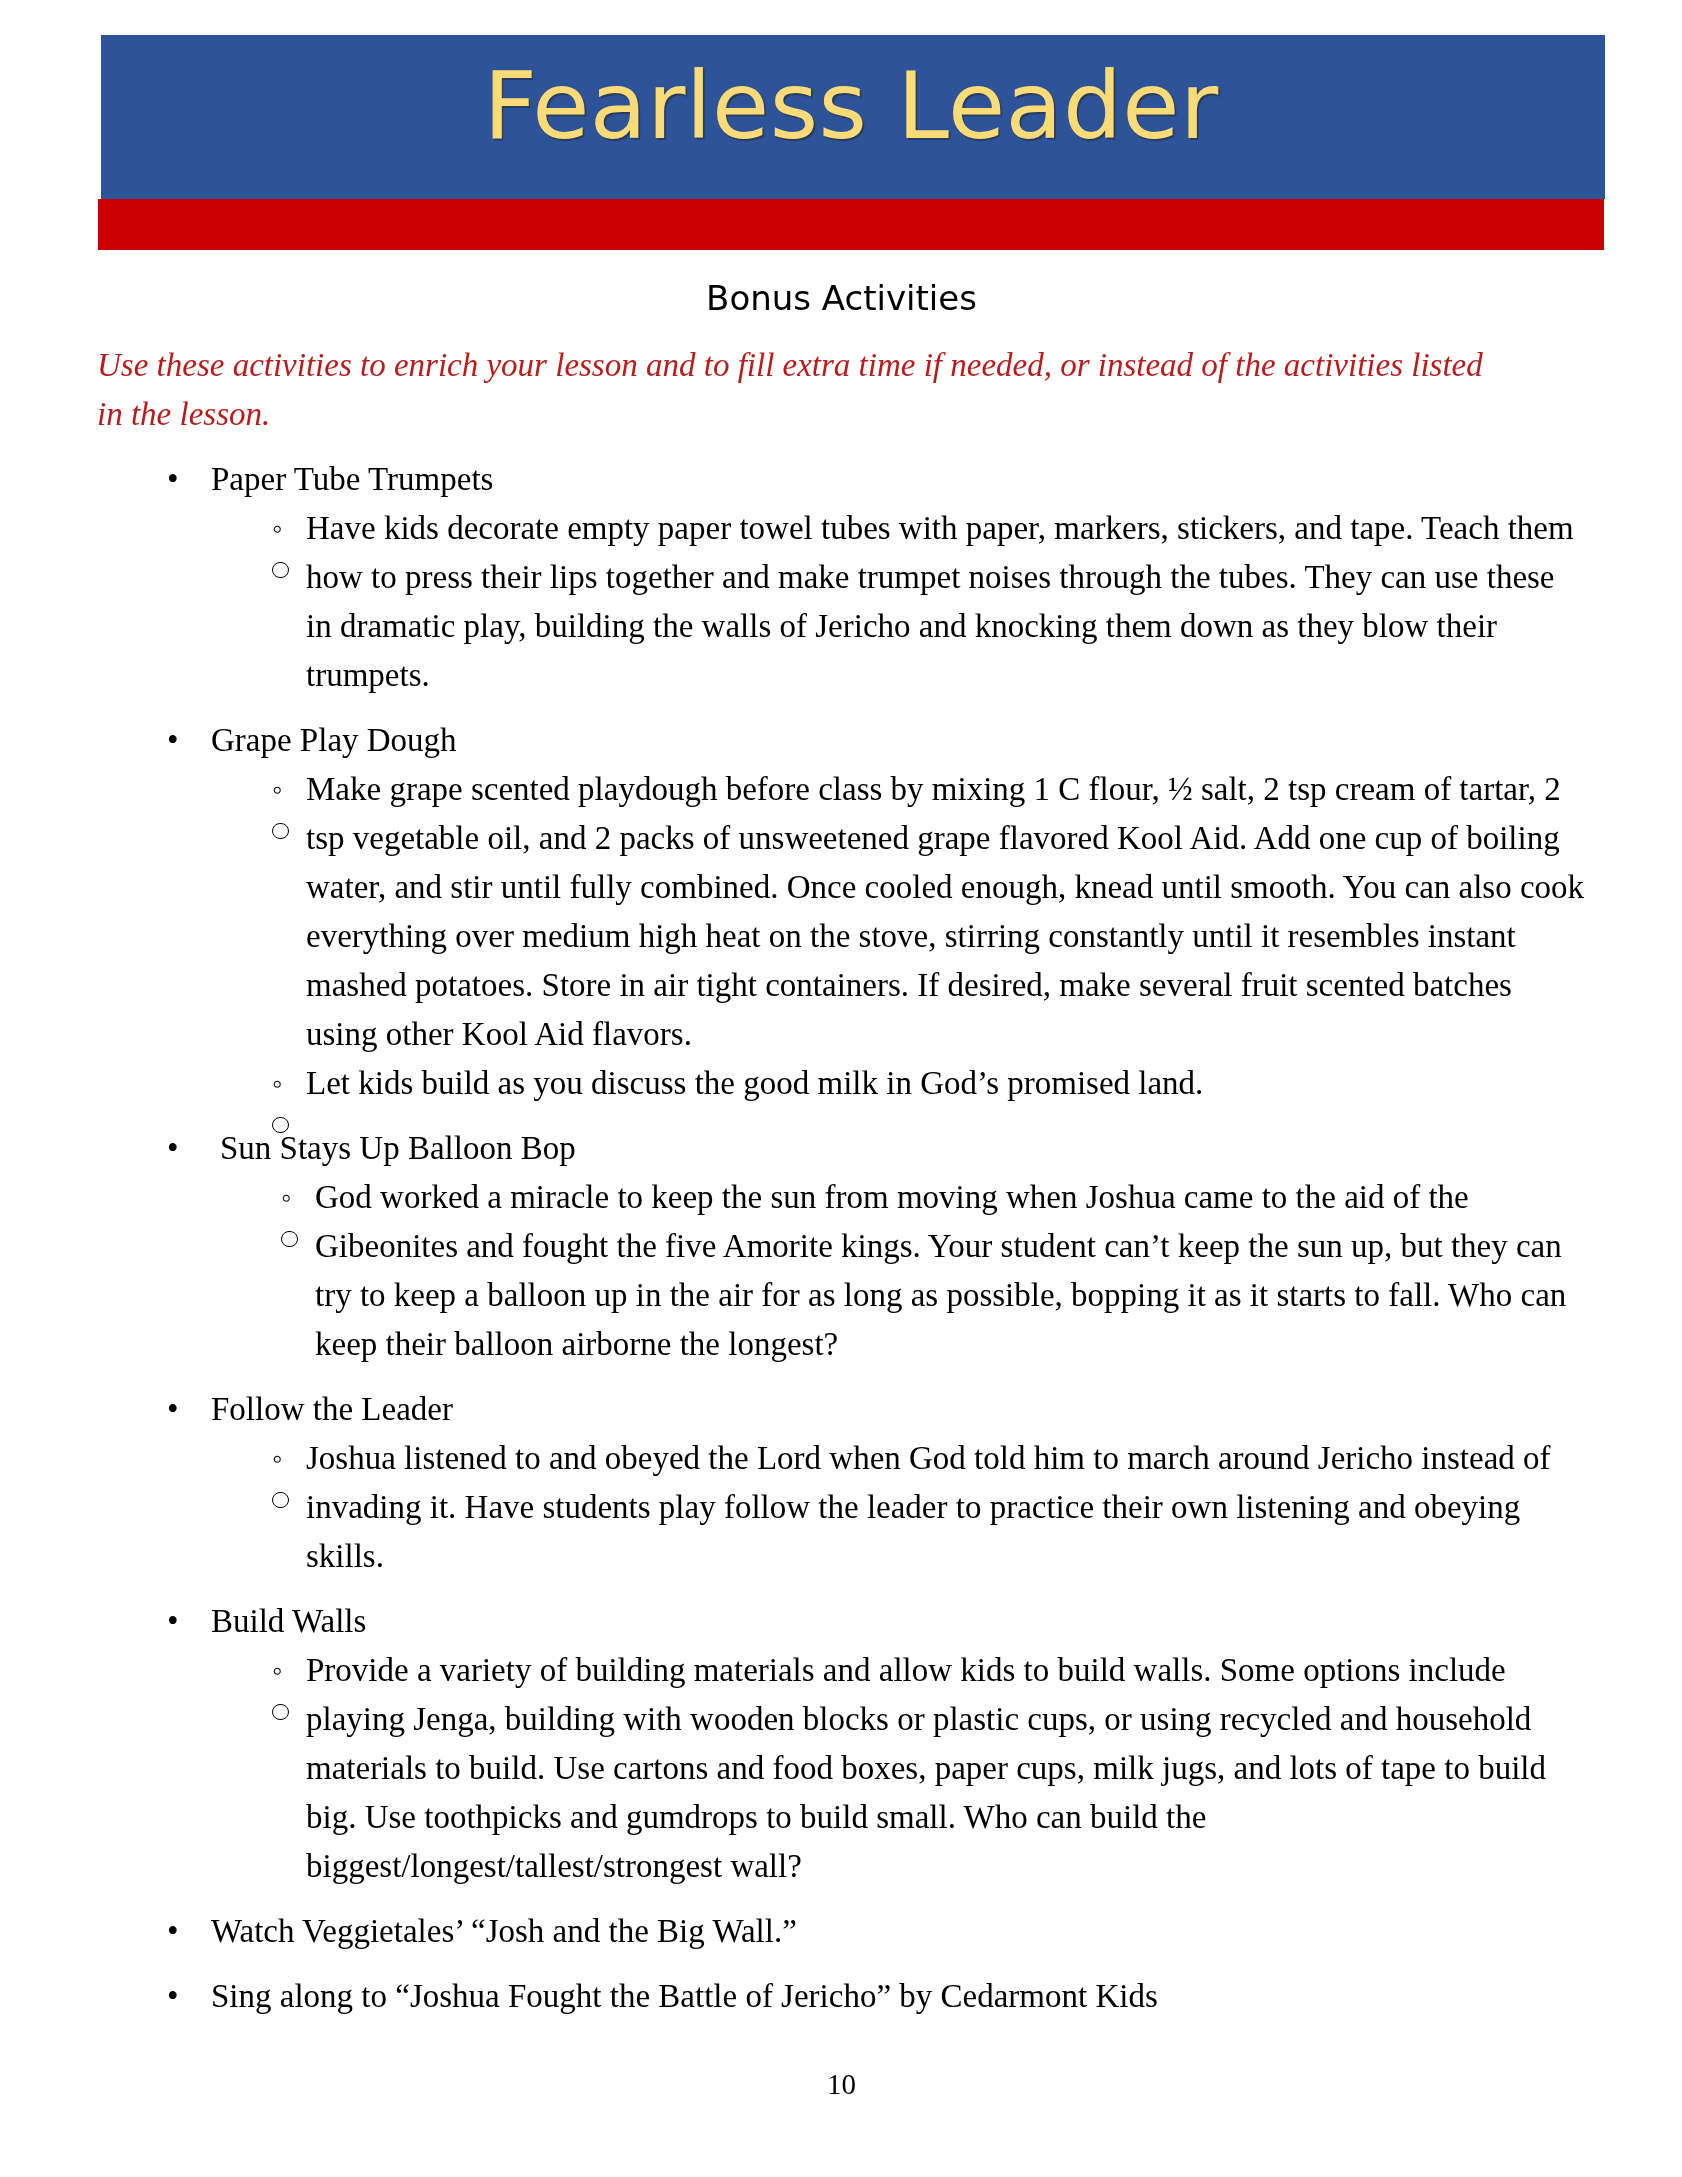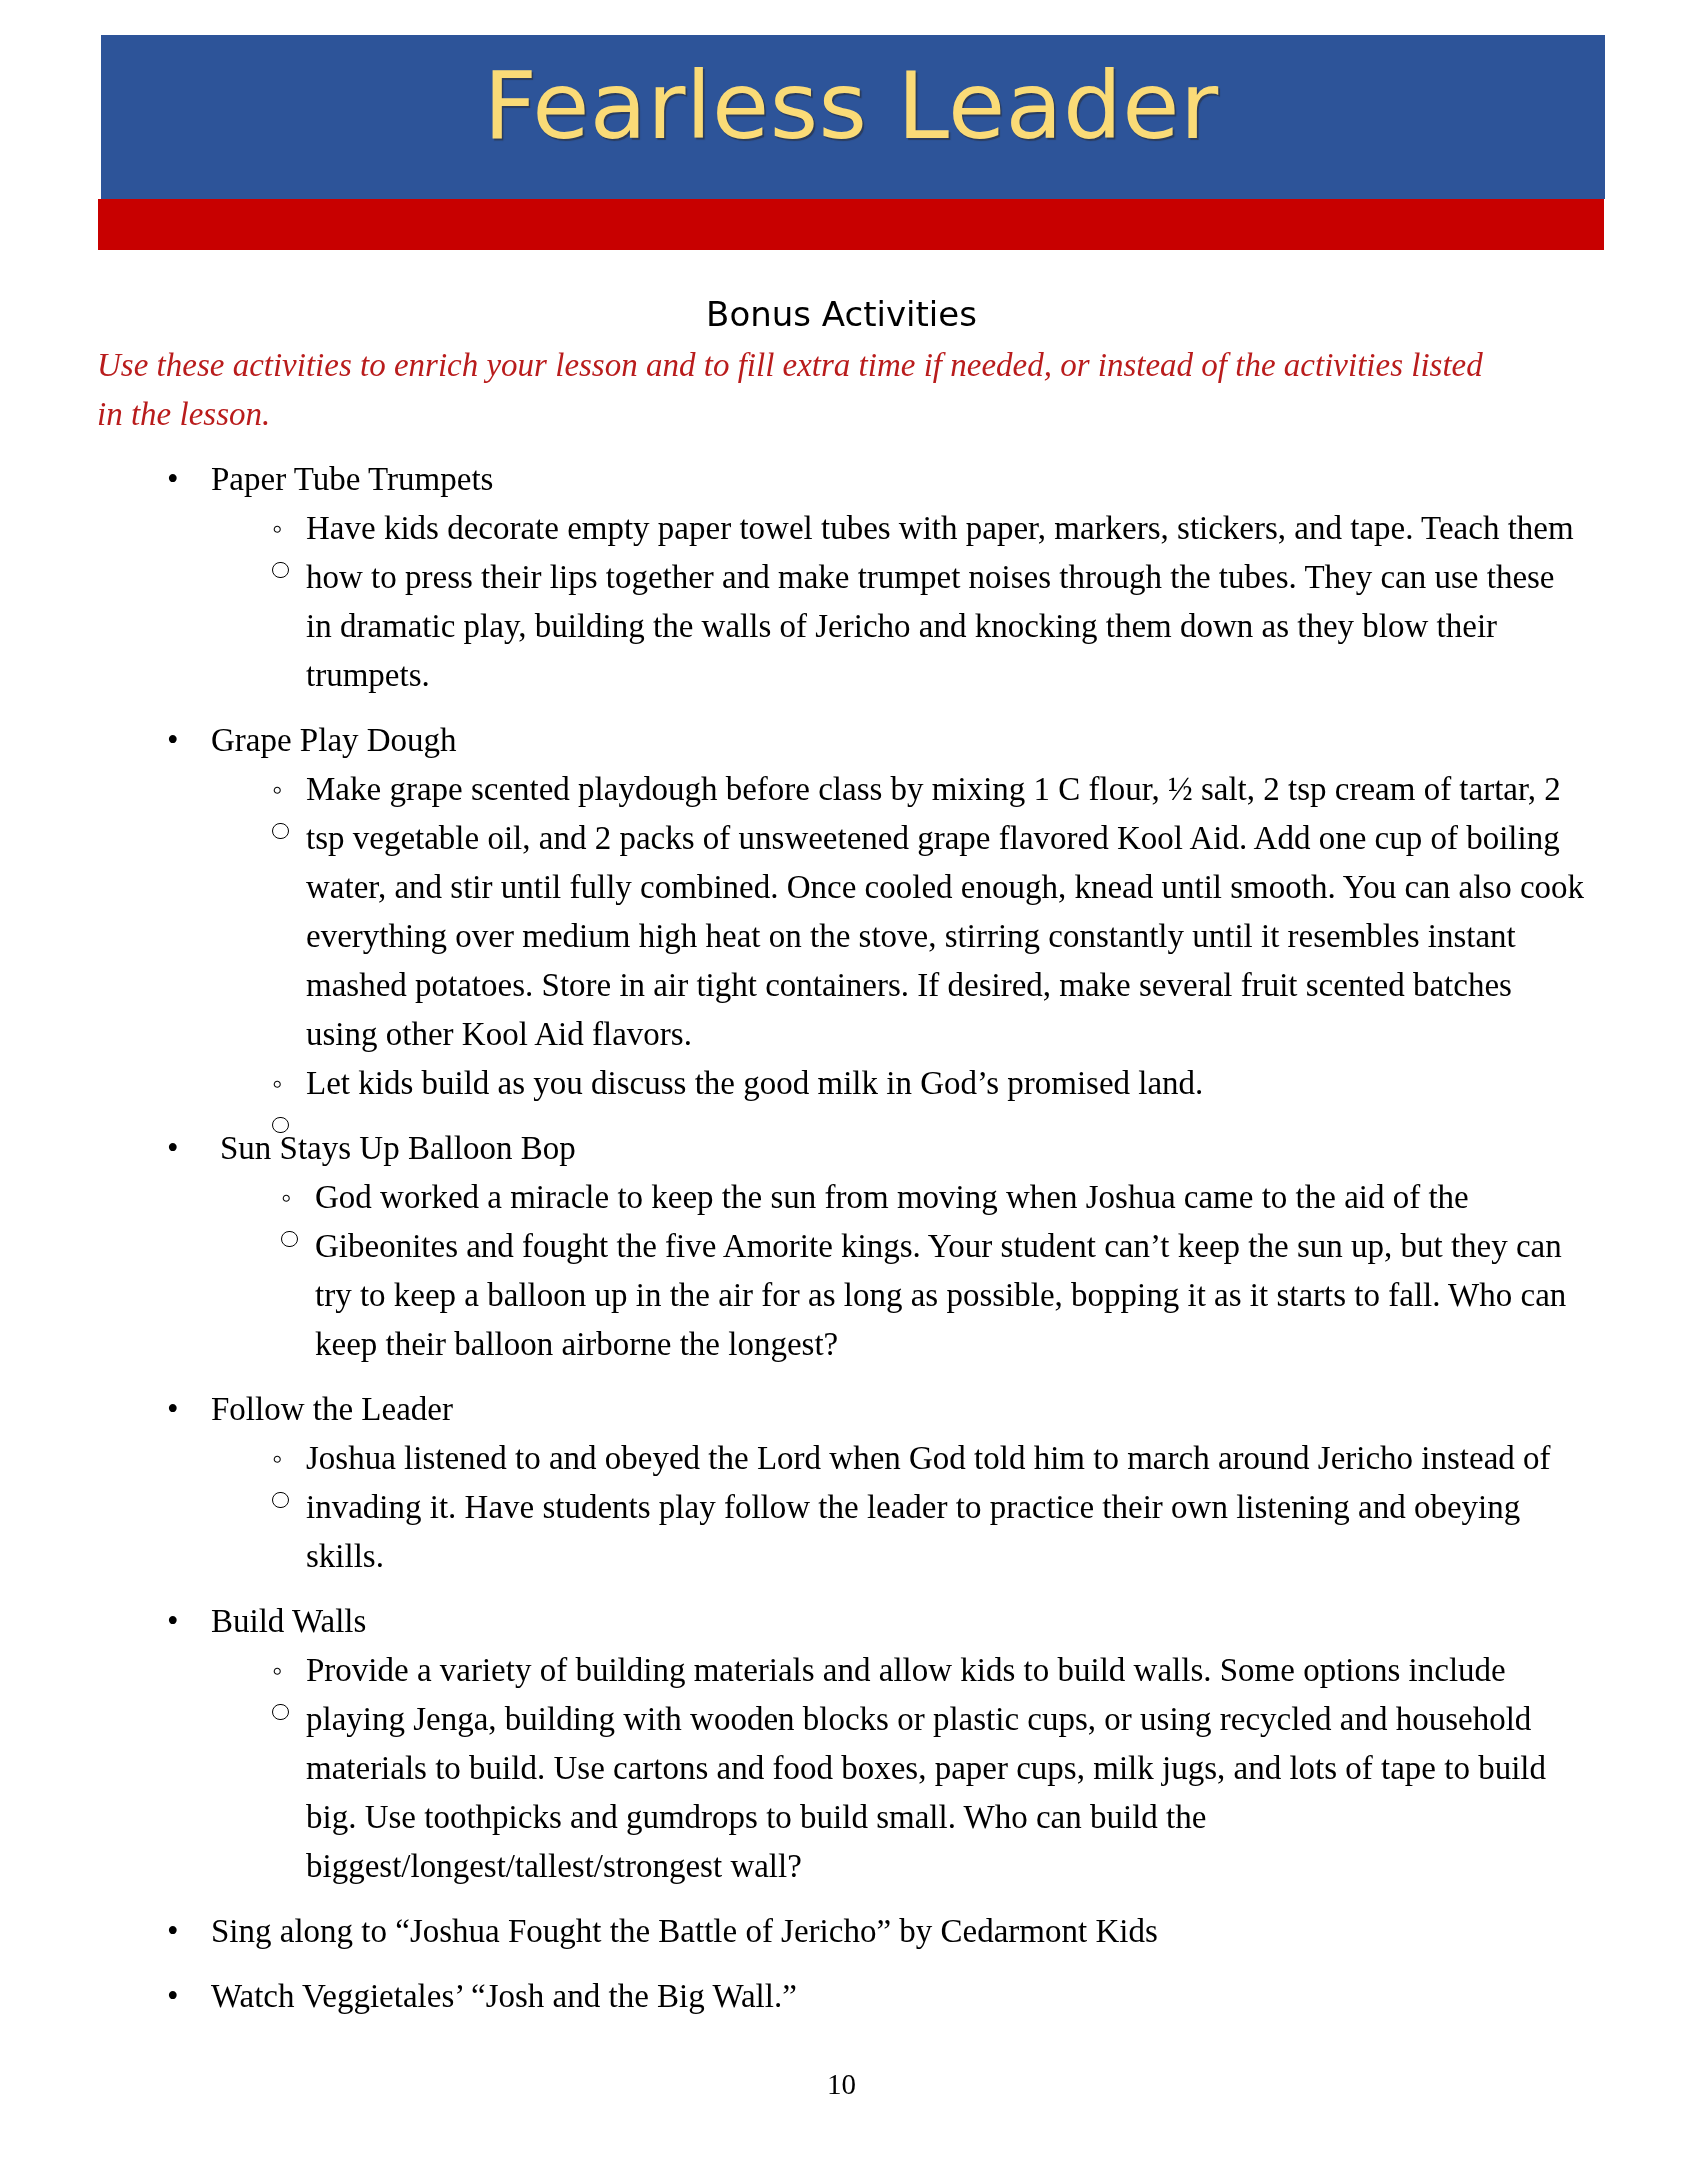--- a/index.html
+++ b/index.html
@@ -65,21 +65,21 @@
     text-shadow: 1.7px 1.7px 0.9px rgba(40,40,45,0.55);
     white-space: nowrap;
     padding-bottom: 21px;
     box-sizing: border-box;
   }
 
   
   .section-heading {
     position: absolute;
     left: 0;
-    top: 294px;
+    top: 278px;
     width: 1683px;
     text-align: center;
     font-family: "DejaVu Sans", "Liberation Sans", sans-serif;
     font-size: 34px;
     line-height: 40px;
     color: #000000;
   }
 
   
   .body-block {
@@ -247,26 +247,26 @@
           <div class="l1-title">Build Walls</div>
           <ul class="level2">
             <li class="l2-item">
               <span class="bullet-circle"><span class="circ"></span></span>
               <span class="l2-text">Provide a variety of building materials and allow kids to build walls. Some options include playing Jenga, building with wooden blocks or plastic cups, or using recycled and household materials to build. Use cartons and food boxes, paper cups, milk jugs, and lots of tape to build big. Use toothpicks and gumdrops to build small. Who can build the biggest/longest/tallest/strongest wall?</span>
             </li>
           </ul>
         </li>
         <li class="l1-item">
           <span class="bullet-disc"></span>
+          <div class="l1-title">Watch Veggietales’ “Josh and the Big Wall.”</div>
+        </li>
+        <li class="l1-item">
+          <span class="bullet-disc"></span>
           <div class="l1-title">Sing along to “Joshua Fought the Battle of Jericho” by Cedarmont Kids</div>
         </li>
-        <li class="l1-item">
-          <span class="bullet-disc"></span>
-          <div class="l1-title">Watch Veggietales’ “Josh and the Big Wall.”</div>
-        </li>
       </ul>
 
   </div>
 
   <div class="page-number">10</div>
 
 </div>
 
 
 </body></html>

